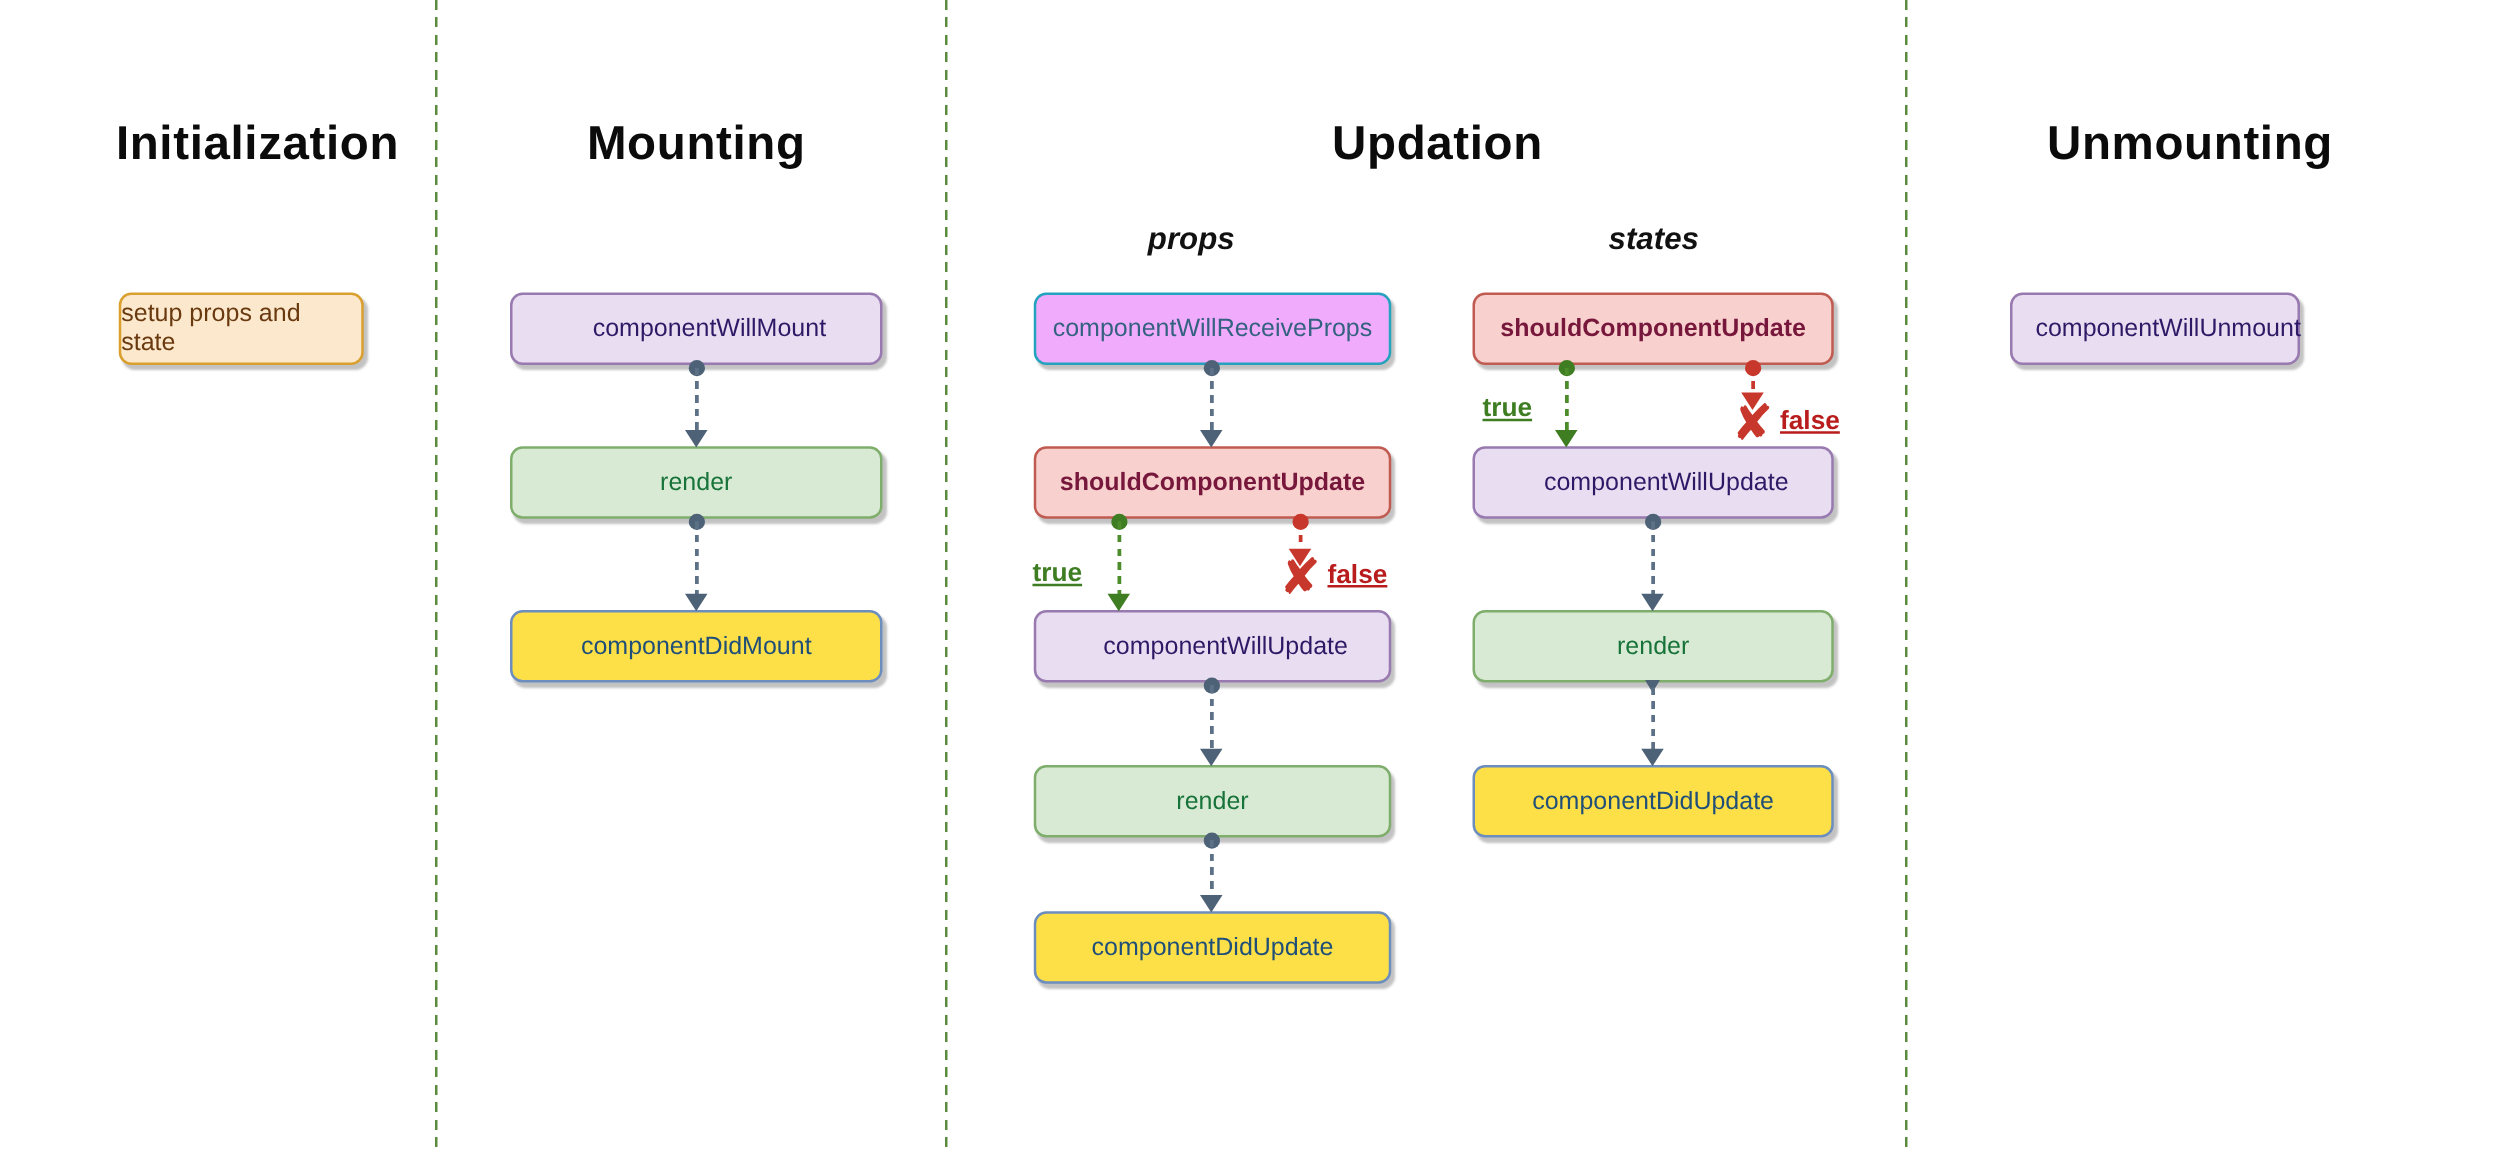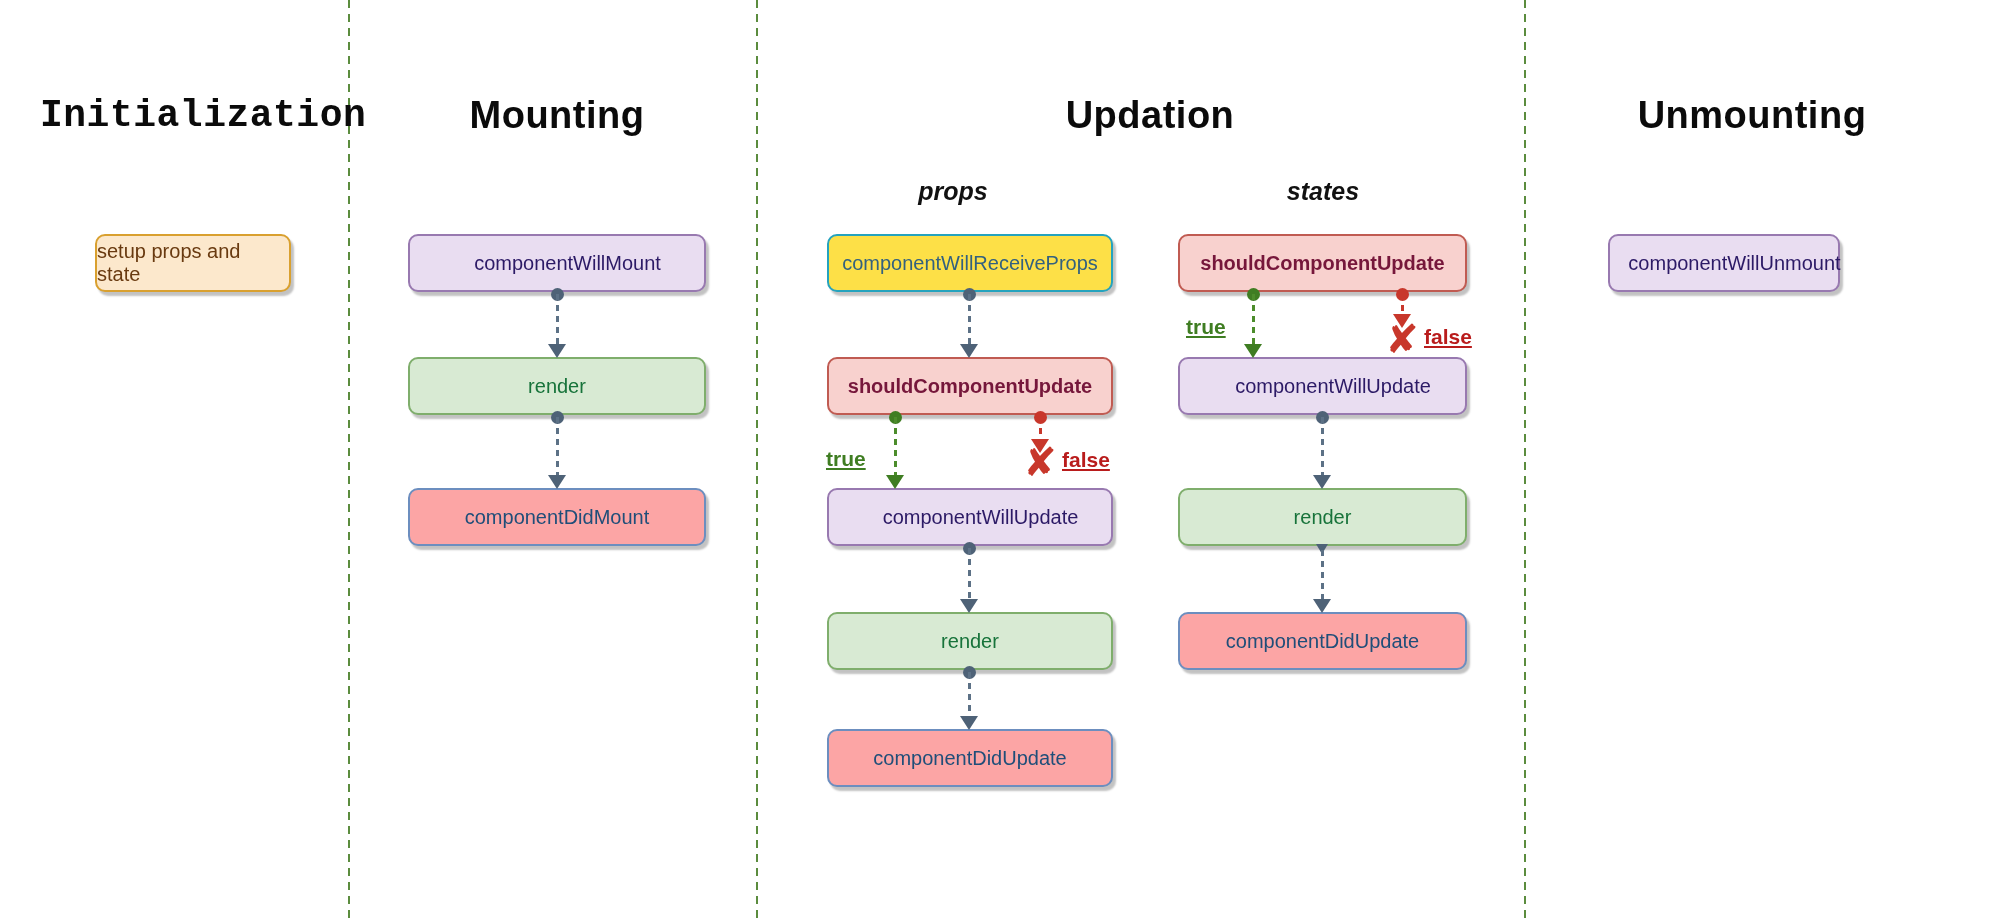--- a/index.html
+++ b/index.html
@@ -11,22 +11,22 @@
     background:repeating-linear-gradient(to bottom,#5B8C3E 0 8px,transparent 8px 14px);}
   .lane-title{position:absolute;width:300px;text-align:center;font-size:38px;font-weight:bold;
     color:#0b0b0b;letter-spacing:0.5px;}
   .col-title{position:absolute;width:200px;text-align:center;font-size:25px;font-weight:bold;color:#111;font-style:italic;}
   .box{position:absolute;height:58px;box-sizing:border-box;border:2px solid;border-radius:10px;
     display:flex;align-items:center;justify-content:center;font-size:20px;
     box-shadow:3px 4px 2px rgba(0,0,0,0.24);}
   .box.orange{background:#FCE8CC;border-color:#D9A02F;color:#693A10;}
   .box.purple{background:#E9DDF1;border-color:#9879B0;color:#2C1A66;padding-left:21px;}
   .box.green {background:#D8EAD3;border-color:#7FAE6C;color:#17733A;}
-  .box.blue  {background:#fca5a5;border-color:#6C8EBF;color:#1F4E79;}
-  .box.cyan  {background:#fde047;border-color:#25A3BE;color:#33617F;text-align:center;}
+  .box.blue  {background:#fde047;border-color:#6C8EBF;color:#1F4E79;}
+  .box.cyan  {background:#f0abfc;border-color:#25A3BE;color:#33617F;text-align:center;}
   .box.red   {background:#F8D1CE;border-color:#C05B52;color:#76173B;font-weight:bold;}
   .connector{position:absolute;width:18px;}
   .connector .line{position:absolute;left:8px;top:6px;bottom:11px;width:3px;
     background:repeating-linear-gradient(to bottom,var(--c) 0 6px,transparent 6px 11px);}
   .connector .dot{position:absolute;left:2.5px;top:0;width:13px;height:13px;border-radius:50%;
     background:var(--c2);}
   .connector .head{position:absolute;left:0;bottom:0;width:0;height:0;
     border-left:9px solid transparent;border-right:9px solid transparent;border-top:14px solid var(--c2);}
   .connector .tri{position:absolute;left:3px;top:0;width:0;height:0;
     border-left:6px solid transparent;border-right:6px solid transparent;border-top:10px solid var(--c2);}
@@ -41,21 +41,21 @@
 </style>
 </head>
 <body>
 
 <div id="canvas">
 
   <div class="sep" style="left:348px;"></div>
   <div class="sep" style="left:756px;"></div>
   <div class="sep" style="left:1524px;"></div>
 
-  <div class="lane-title" style="left:40px;top:94px;font-family:Liberation Mono, monospace;">Initialization</div>
+  <div class="lane-title" style="left:56px;top:94px;">Initialization</div>
   <div class="lane-title" style="left:407px;top:94px;">Mounting</div>
   <div class="lane-title" style="left:1602px;top:94px;">Unmounting</div>
   <div class="lane-title" style="left:1000px;top:94px;">Updation</div>
 
   <div class="col-title" style="left:853px;top:177px;">props</div>
   <div class="col-title" style="left:1223px;top:177px;">states</div>
 
   <div class="box orange" style="left:95px;top:234px;width:196px;">
     <span>setup props and state</span>
   </div>

